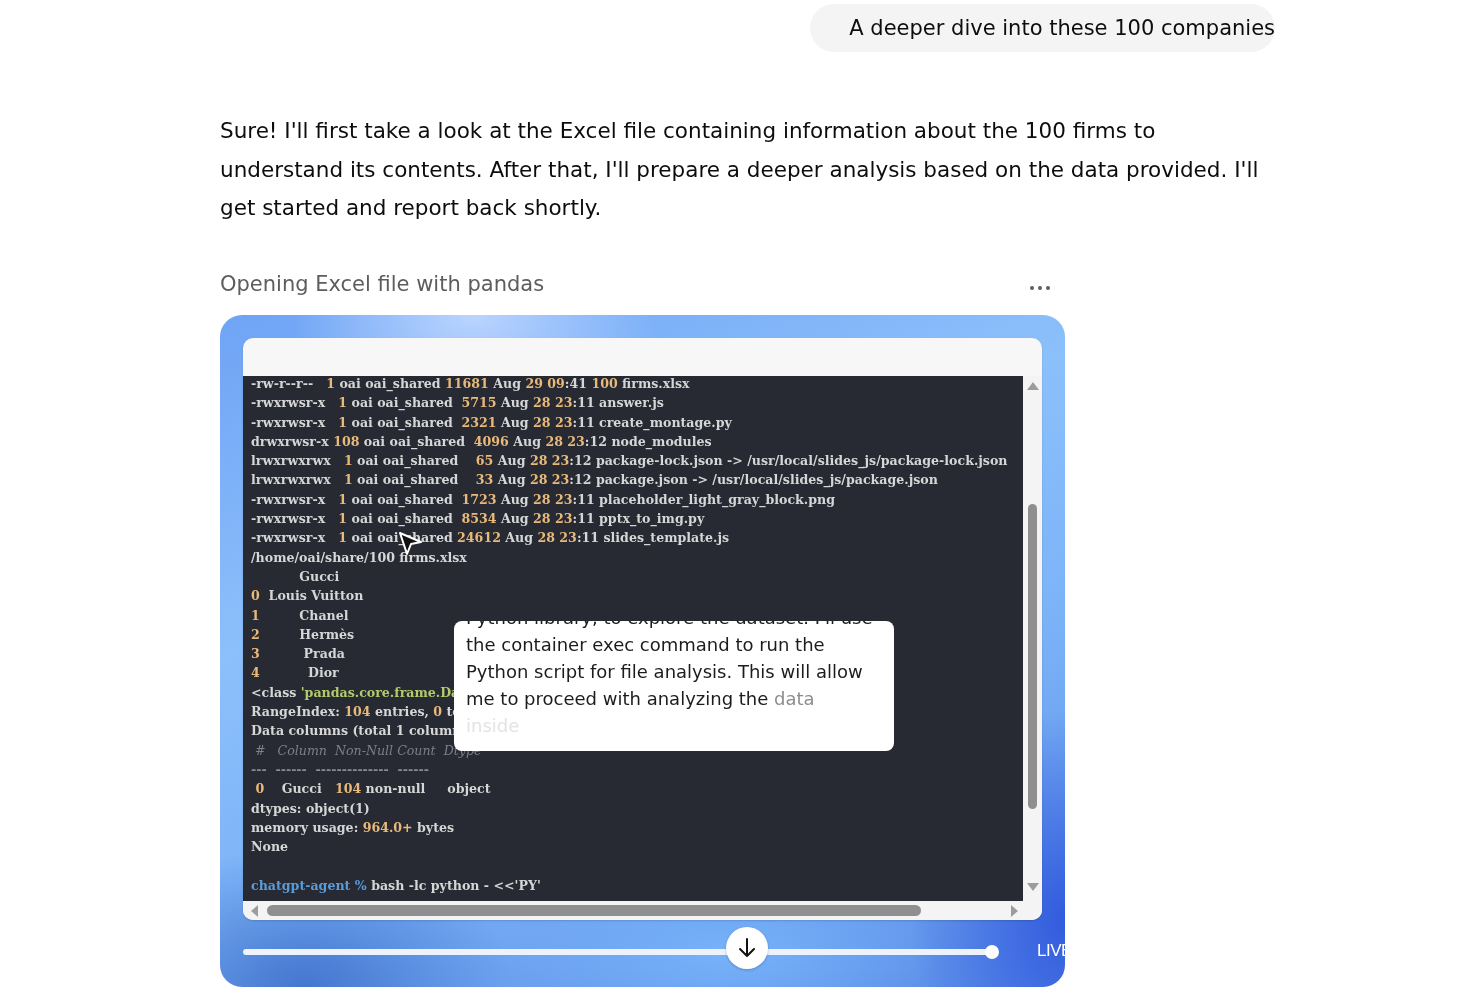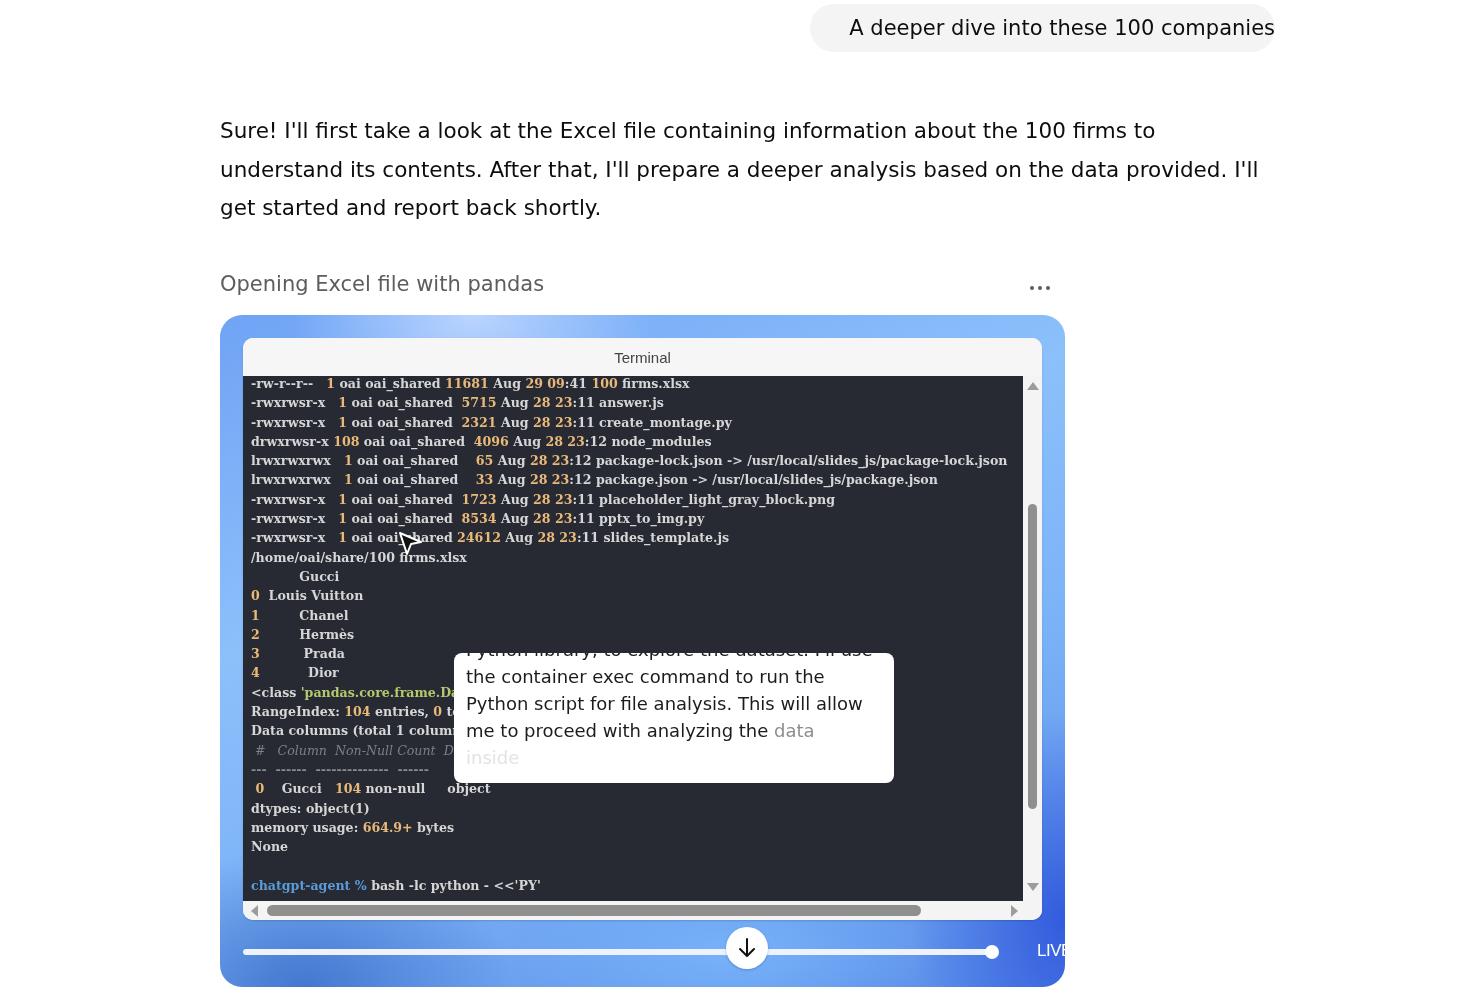--- a/index.html
+++ b/index.html
@@ -64,21 +64,21 @@
     border-top:6px solid transparent; border-bottom:6px solid transparent; border-right:7px solid #9c9c9c; }
   .hscroll .right { position:absolute; right:24px; top:4px; width:0; height:0;
     border-top:6px solid transparent; border-bottom:6px solid transparent; border-left:7px solid #9c9c9c; }
   .hscroll .thumb { position:absolute; left:24px; top:4px; width:654px; height:11px;
     border-radius:6px; background:#8f8f8f; }
 
   
   .thought { position:absolute; left:211px; top:245px; width:440px; height:130px;
     background:#ffffff; border-radius:8px; box-sizing:border-box; padding:10px 12px 0 12px;
     font-family:"DejaVu Sans", sans-serif; font-size:18px; line-height:27px; color:#1c1c1c;
-    overflow:hidden;margin-top:32px; }
+    overflow:hidden; }
   .thought .cut { position:absolute; left:12px; top:-17px; color:#1c1c1c; white-space:nowrap; }
   .thought .fade1 { color:#8d8d8d; }
   .thought .fade2 { color:#e3e3e3; }
 
   
   .cursor { position:absolute; left:397px; top:530px; width:28px; height:28px; }
 
   
   .track { position:absolute; left:23px; top:634px; width:752px; height:6px;
     border-radius:3px; background:#eef2fb; }
@@ -101,21 +101,20 @@
 
 <div class="step-title">Opening Excel file with pandas</div>
 <div class="more-btn">
   <span></span>
   <span></span>
   <span></span>
 </div>
 
 <div class="frame">
   <div class="term-window">
-    <div class="term-titlebar">Terminal</div>
     <div class="term-body">
       <pre class="term-lines" id="term-lines">-rw-r--r-- <span class="n">  1</span> oai oai_shared <span class="n">11681</span> Aug <span class="n">29</span> <span class="n">09</span>:41 <span class="n">100</span> firms.xlsx
 -rwxrwsr-x <span class="n">  1</span> oai oai_shared <span class="n"> 5715</span> Aug <span class="n">28</span> <span class="n">23</span>:11 answer.js
 -rwxrwsr-x <span class="n">  1</span> oai oai_shared <span class="n"> 2321</span> Aug <span class="n">28</span> <span class="n">23</span>:11 create_montage.py
 drwxrwsr-x <span class="n">108</span> oai oai_shared <span class="n"> 4096</span> Aug <span class="n">28</span> <span class="n">23</span>:12 node_modules
 lrwxrwxrwx <span class="n">  1</span> oai oai_shared <span class="n">   65</span> Aug <span class="n">28</span> <span class="n">23</span>:12 package-lock.json -&gt; /usr/local/slides_js/package-lock.json
 lrwxrwxrwx <span class="n">  1</span> oai oai_shared <span class="n">   33</span> Aug <span class="n">28</span> <span class="n">23</span>:12 package.json -&gt; /usr/local/slides_js/package.json
 -rwxrwsr-x <span class="n">  1</span> oai oai_shared <span class="n"> 1723</span> Aug <span class="n">28</span> <span class="n">23</span>:11 placeholder_light_gray_block.png
 -rwxrwsr-x <span class="n">  1</span> oai oai_shared <span class="n"> 8534</span> Aug <span class="n">28</span> <span class="n">23</span>:11 pptx_to_img.py
 -rwxrwsr-x <span class="n">  1</span> oai oai_shared <span class="n">24612</span> Aug <span class="n">28</span> <span class="n">23</span>:11 slides_template.js
@@ -126,21 +125,21 @@
 <span class="n">2</span>         Hermès
 <span class="n">3</span>          Prada
 <span class="n">4</span>           Dior
 &lt;class <span class="g">'pandas.core.frame.DataFrame'</span>&gt;
 RangeIndex: <span class="n">104</span> entries, <span class="n">0</span> to <span class="n">103</span>
 Data columns (total 1 columns):
 <span class="it"> #   Column  Non-Null Count  Dtype</span>
 <span class="dim">---  ------  --------------  ------</span>
  <span class="n">0</span>    Gucci   <span class="n">104</span> non-null     object
 dtypes: object(1)
-memory usage: <span class="n">664.9+</span> bytes
+memory usage: <span class="n">964.0+</span> bytes
 None
 
 <span class="p">chatgpt-agent %</span> bash -lc python - &lt;&lt;'PY'</pre>
       <div class="thought">
         <span class="cut">Python library, to explore the dataset. I'll use</span><span>the container exec command to run the Python script for file analysis. This will allow me to proceed with analyzing the </span><span class="fade1">data</span><br><span class="fade2">inside</span>
       </div>
     </div>
     <div class="vscroll">
       <div class="up"></div>
       <div class="thumb"></div>

